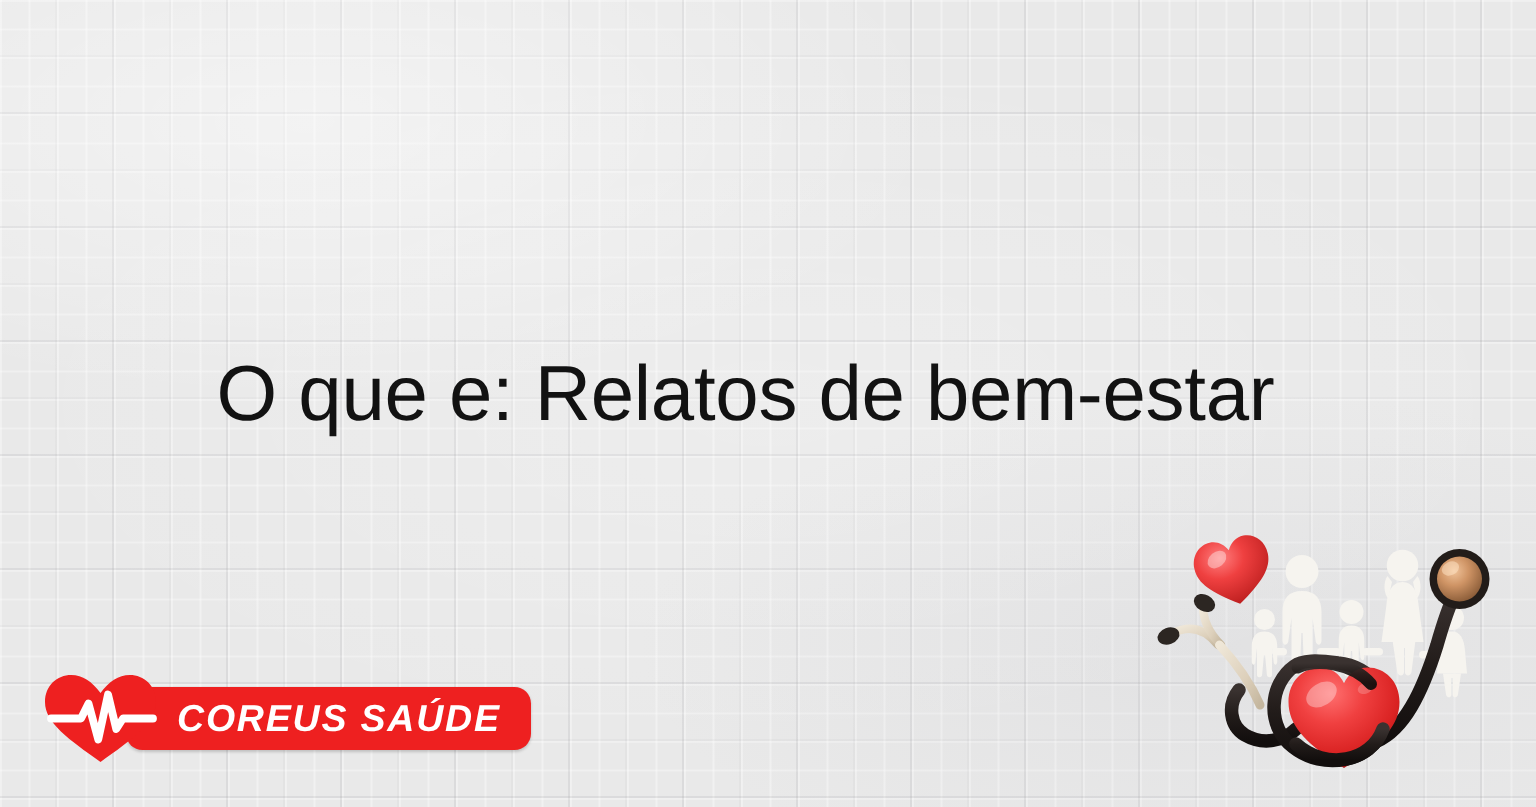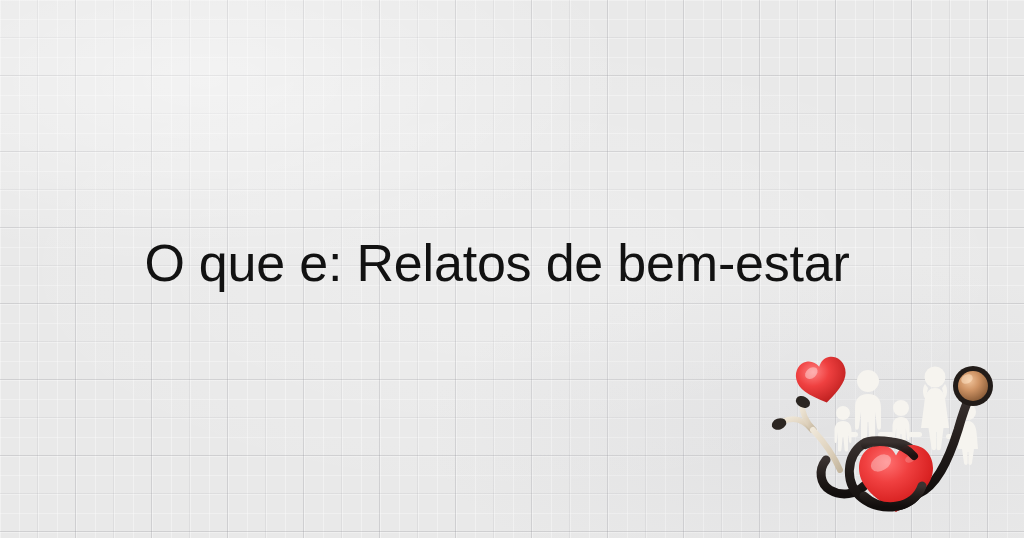--- a/index.html
+++ b/index.html
@@ -125,20 +125,33 @@
 </style>
 </head>
 <body>
 
 <div class="slide">
 
   <div class="paper-grain"></div>
 
   <div class="title">O que e: Relatos de bem-estar</div>
 
+  <div class="brand">
+
+    <div class="brand-mark">
+      <svg viewBox="0 0 78 62" xmlns="http://www.w3.org/2000/svg" aria-hidden="true">
+        <path d="M39 60 C 18 45, 2 34, 2 20 C 2 9, 10 2, 19.5 2 C 27 2, 33.5 6.5, 39 14 C 44.5 6.5, 51 2, 58.5 2 C 68 2, 76 9, 76 20 C 76 34, 60 45, 39 60 Z" fill="#ee2020"></path>
+        <path d="M6 31 H 26 L 31 21 L 37.5 45 L 44 15 L 49.5 38 L 54 31 H 74" fill="none" stroke="#ffffff" stroke-width="5.2" stroke-linecap="round" stroke-linejoin="round"></path>
+      </svg>
+    </div>
+
+    <div class="brand-pill">
+      <span class="brand-text">COREUS SAÚDE</span>
+    </div>
+  </div>
 
   <div class="health-art">
     <svg viewBox="0 0 250 190" xmlns="http://www.w3.org/2000/svg" aria-hidden="true">
       <defs>
         <radialGradient id="bigHeartGrad" cx="38%" cy="26%" r="78%">
           <stop offset="0%" stop-color="#ff7070"></stop>
           <stop offset="38%" stop-color="#f04040"></stop>
           <stop offset="78%" stop-color="#d92222"></stop>
           <stop offset="100%" stop-color="#a81515"></stop>
         </radialGradient>

